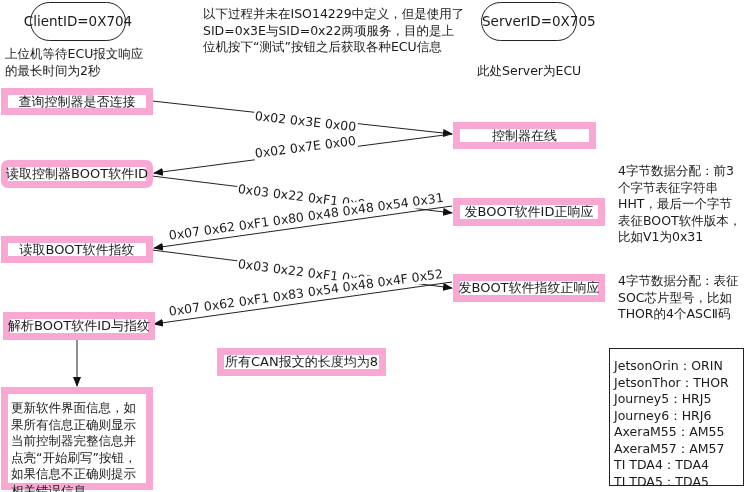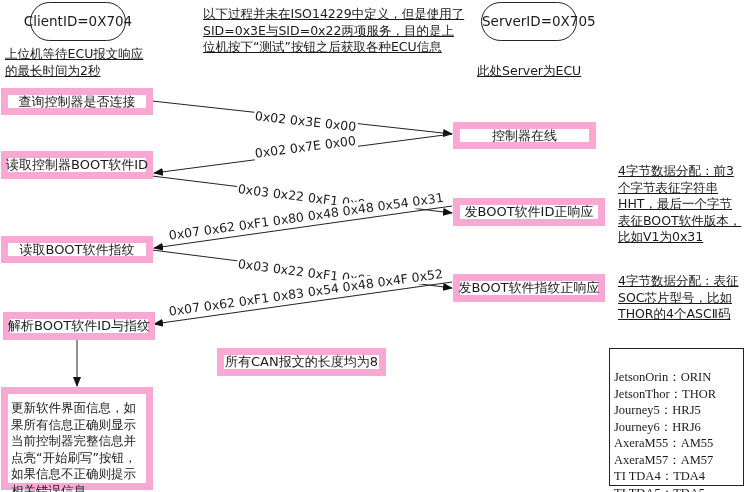--- a/index.html
+++ b/index.html
@@ -2,23 +2,23 @@
 <html><head>
 <meta charset="utf-8">
 <style>
   html, body { margin:0; padding:0; background:#ffffff; }
   body { width:747px; height:492px; position:relative; overflow:hidden;
          font-family:"DejaVu Sans", sans-serif; color:#1a1a1a; }
   .box { position:absolute; border:7px solid #f9a8d4; background:#fff; box-sizing:border-box;
          display:flex; align-items:center; justify-content:center; font-size:13px; white-space:nowrap; }
   .pill { position:absolute; border:1px solid #222; border-radius:20px; background:#fff; box-sizing:border-box;
           display:flex; flex-direction:row; align-items:center; justify-content:center; font-size:13.5px; line-height:17px; }
-  .note { position:absolute; font-size:12.5px; line-height:16.5px;text-decoration:underline; }
+  .note { position:absolute; font-size:12.5px; line-height:16.5px; }
   .msg { position:absolute; font-size:12.5px; white-space:nowrap; transform-origin:left center; background:#fff; padding:0 1px; }
-  .list { position:absolute; border:1px solid #222; box-sizing:border-box; font-size:12.5px; line-height:16.5px; padding:20px 4px;font-family:Liberation Serif, serif; }
+  .list { position:absolute; border:1px solid #222; box-sizing:border-box; font-size:12.5px; line-height:16.5px; padding:9px 4px; }
   svg#arrows { position:absolute; left:0; top:0; }
 </style>
 </head>
 <body>
 
 <svg id="arrows" width="747" height="492">
   <defs>
     <marker id="ah" markerWidth="10" markerHeight="8" refX="9" refY="4" orient="auto">
       <path d="M0,0 L10,4 L0,8 Z" fill="#111"></path>
     </marker>
@@ -43,21 +43,21 @@
 
 <div class="note" style="left:5px;top:46px;width:148px;">上位机等待ECU报文响应的最长时间为2秒</div>
 <div class="note" style="left:203px;top:6px;width:262px;">以下过程并未在ISO14229中定义，但是使用了SID=0x3E与SID=0x22两项服务，目的是上位机按下“测试”按钮之后获取各种ECU信息</div>
 <div class="note" style="left:477px;top:63px;width:140px;">此处Server为ECU</div>
 <div class="note" style="left:618px;top:163px;width:125px;">4字节数据分配：前3个字节表征字符串HHT，最后一个字节表征BOOT软件版本，比如V1为0x31</div>
 <div class="note" style="left:618px;top:273px;width:125px;">4字节数据分配：表征SOC芯片型号，比如THOR的4个ASCⅡ码</div>
 
 <div class="box" style="left:1px;top:88px;width:152px;height:27px;">
   <span>查询控制器是否连接</span>
 </div>
-<div class="box" style="left:1px;top:151px;width:152px;height:28px;">
+<div class="box" style="left:1px;top:160px;width:152px;height:28px;border-radius:7px;">
   <span>读取控制器BOOT软件ID</span>
 </div>
 <div class="box" style="left:1px;top:236px;width:152px;height:27px;">
   <span>读取BOOT软件指纹</span>
 </div>
 <div class="box" style="left:3px;top:312px;width:152px;height:28px;">
   <span>解析BOOT软件ID与指纹</span>
 </div>
 <div class="box" style="left:1px;top:387px;width:152px;height:103px;white-space:normal;align-items:flex-start;justify-content:flex-start;padding:6px 3px;line-height:16.5px;font-size:12.5px;">
   <span>更新软件界面信息，如果所有信息正确则显示当前控制器完整信息并点亮“开始刷写”按钮，如果信息不正确则提示相关错误信息。</span>

